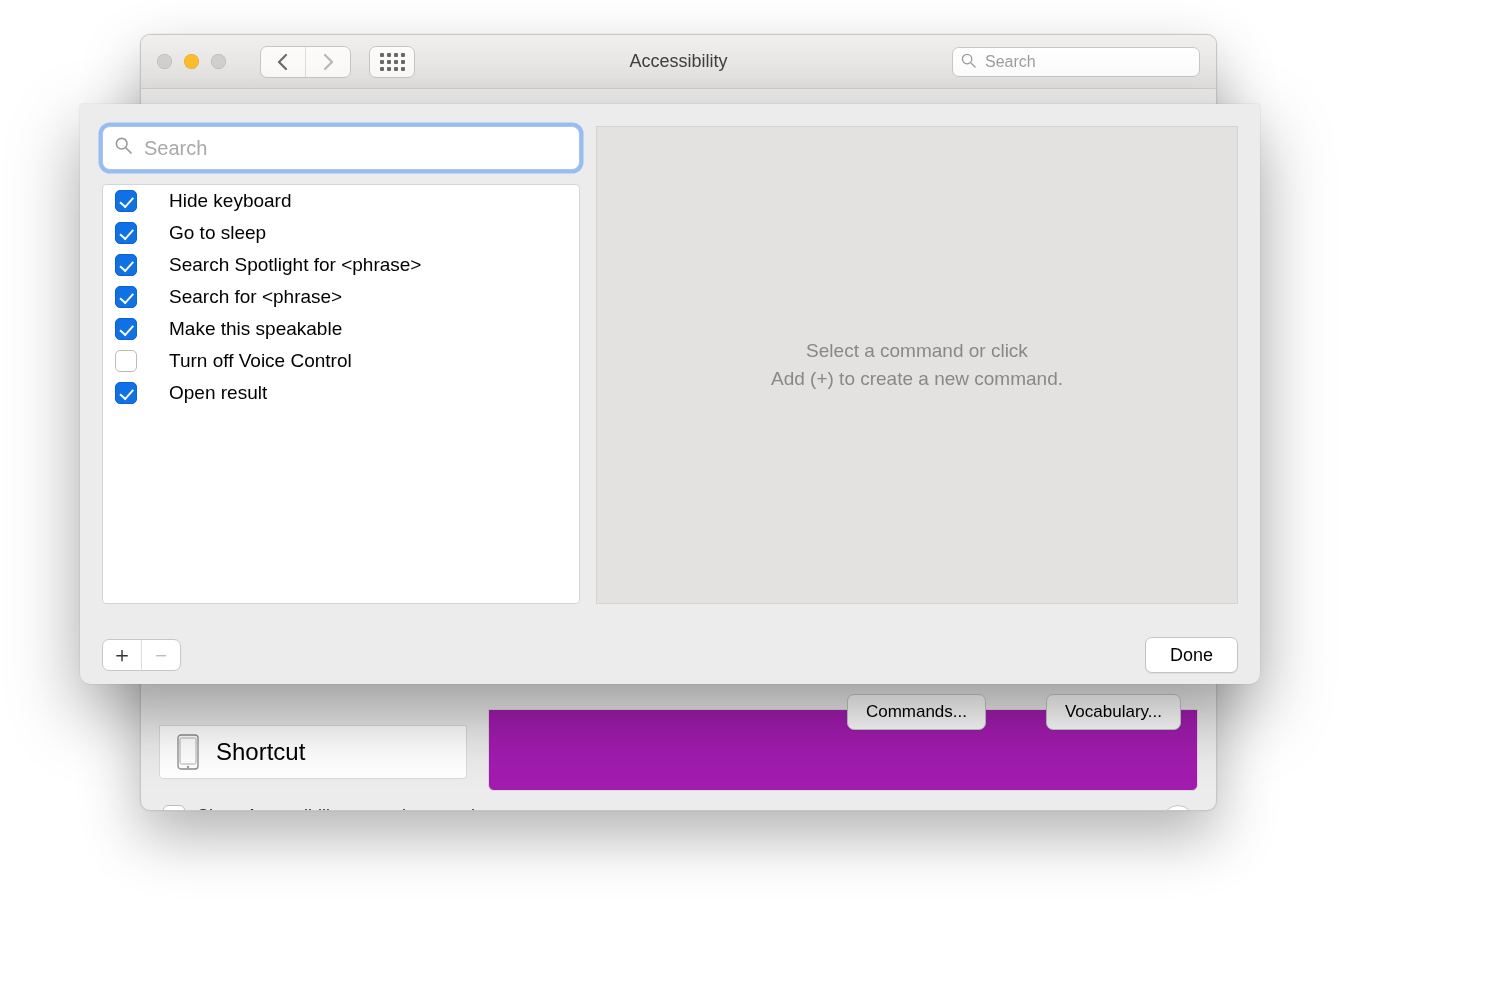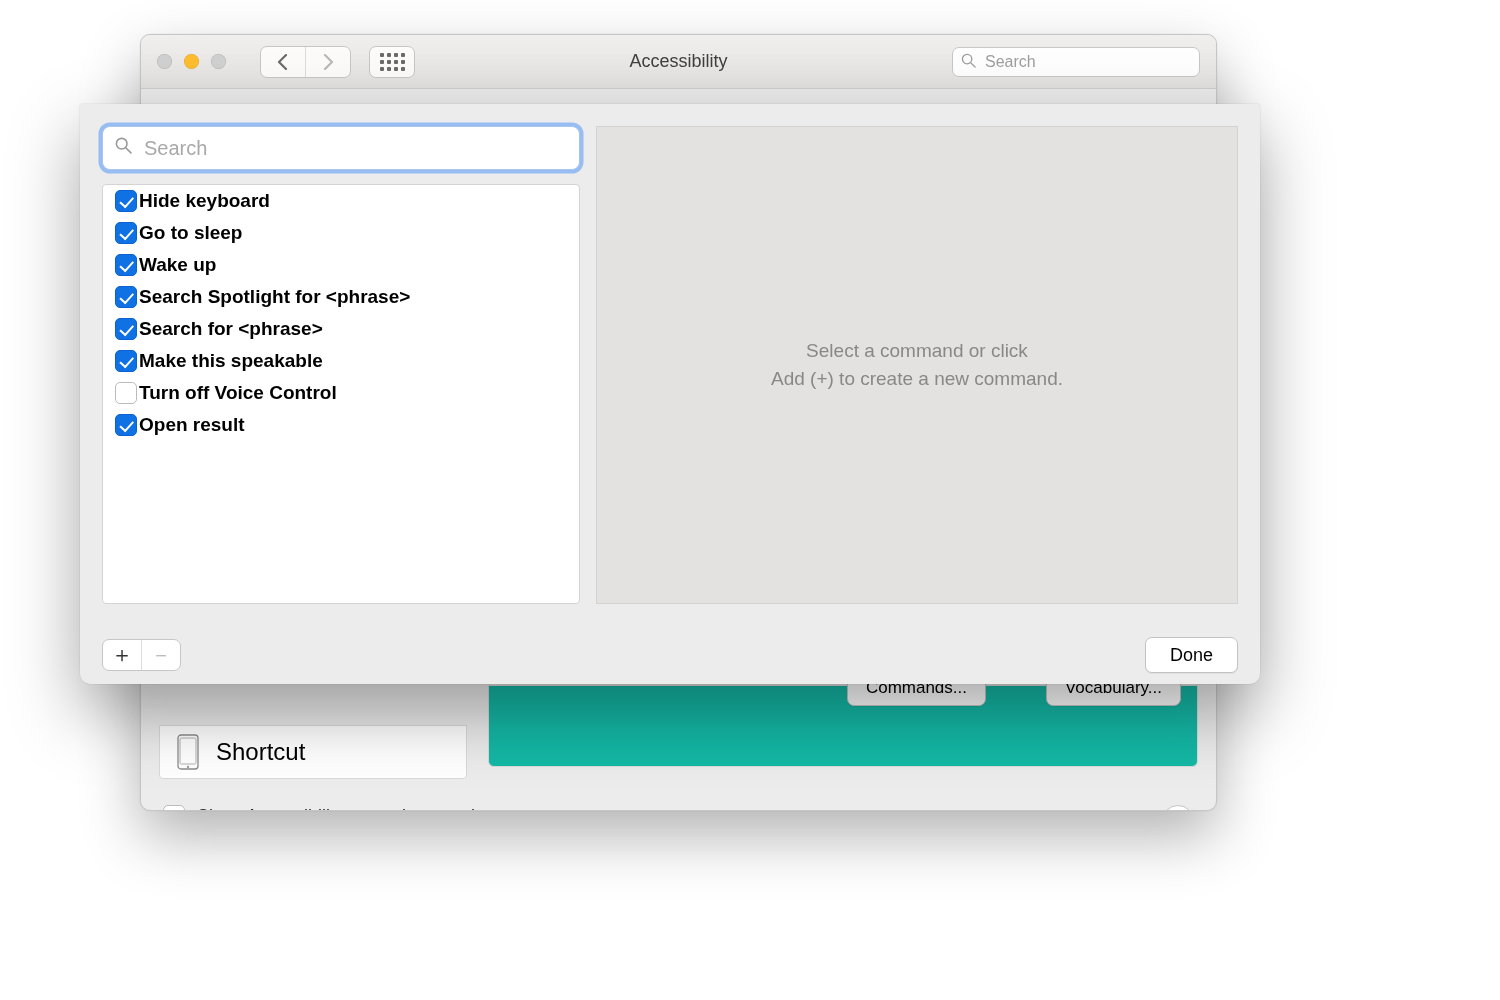--- a/index.html
+++ b/index.html
@@ -127,24 +127,24 @@
   }
   .sidebar-device-icon {
     width: 56px; display: flex; align-items: center; justify-content: center;
   }
   .sidebar-device-icon svg { display: block; }
   .sidebar-label { font-size: 24px; color: #000000; }
 
   .bg-right-panel {
     position: absolute;
     right: 18px;
-    top: 596px;
+    top: 620px;
     width: 710px;
     height: 82px;
-    background: #14b8a6;
+    background: #a21caf;
     border: 1px solid #dcdbda;
     border-radius: 0 0 6px 6px;
     box-sizing: border-box;
   }
   .bg-btn {
     position: absolute;
     top: -16px;
     height: 34px;
     padding: 0 18px;
     background: #fff;
@@ -261,24 +261,23 @@
     padding: 10px 12px;
     color: #2a2a2a;
   }
   .list-body {
     height: calc(100% - 42px);
     overflow: hidden;
   }
   .list-item {
     display: flex;
     align-items: center;
-    gap: 2px;
+    gap: 32px;
     padding: 5px 12px;
     font-size: 19px;
-    font-weight: bold;
   }
   .list-item .lbl { white-space: nowrap; overflow: hidden; text-overflow: ellipsis; }
 
   .right-col {
     flex: 1;
     background: #e4e2e0;
     border: 1px solid #d5d3d1;
     border-radius: 0;
     display: flex;
     align-items: center;
@@ -443,24 +442,20 @@
             <div class="list-item">
               <span class="checkbox checked"></span>
               <span class="lbl">Hide keyboard</span>
             </div>
             <div class="list-item">
               <span class="checkbox checked"></span>
               <span class="lbl">Go to sleep</span>
             </div>
             <div class="list-item">
               <span class="checkbox checked"></span>
-              <span class="lbl">Wake up</span>
-            </div>
-            <div class="list-item">
-              <span class="checkbox checked"></span>
               <span class="lbl">Search Spotlight for &lt;phrase&gt;</span>
             </div>
             <div class="list-item">
               <span class="checkbox checked"></span>
               <span class="lbl">Search for &lt;phrase&gt;</span>
             </div>
             <div class="list-item">
               <span class="checkbox checked"></span>
               <span class="lbl">Make this speakable</span>
             </div>

